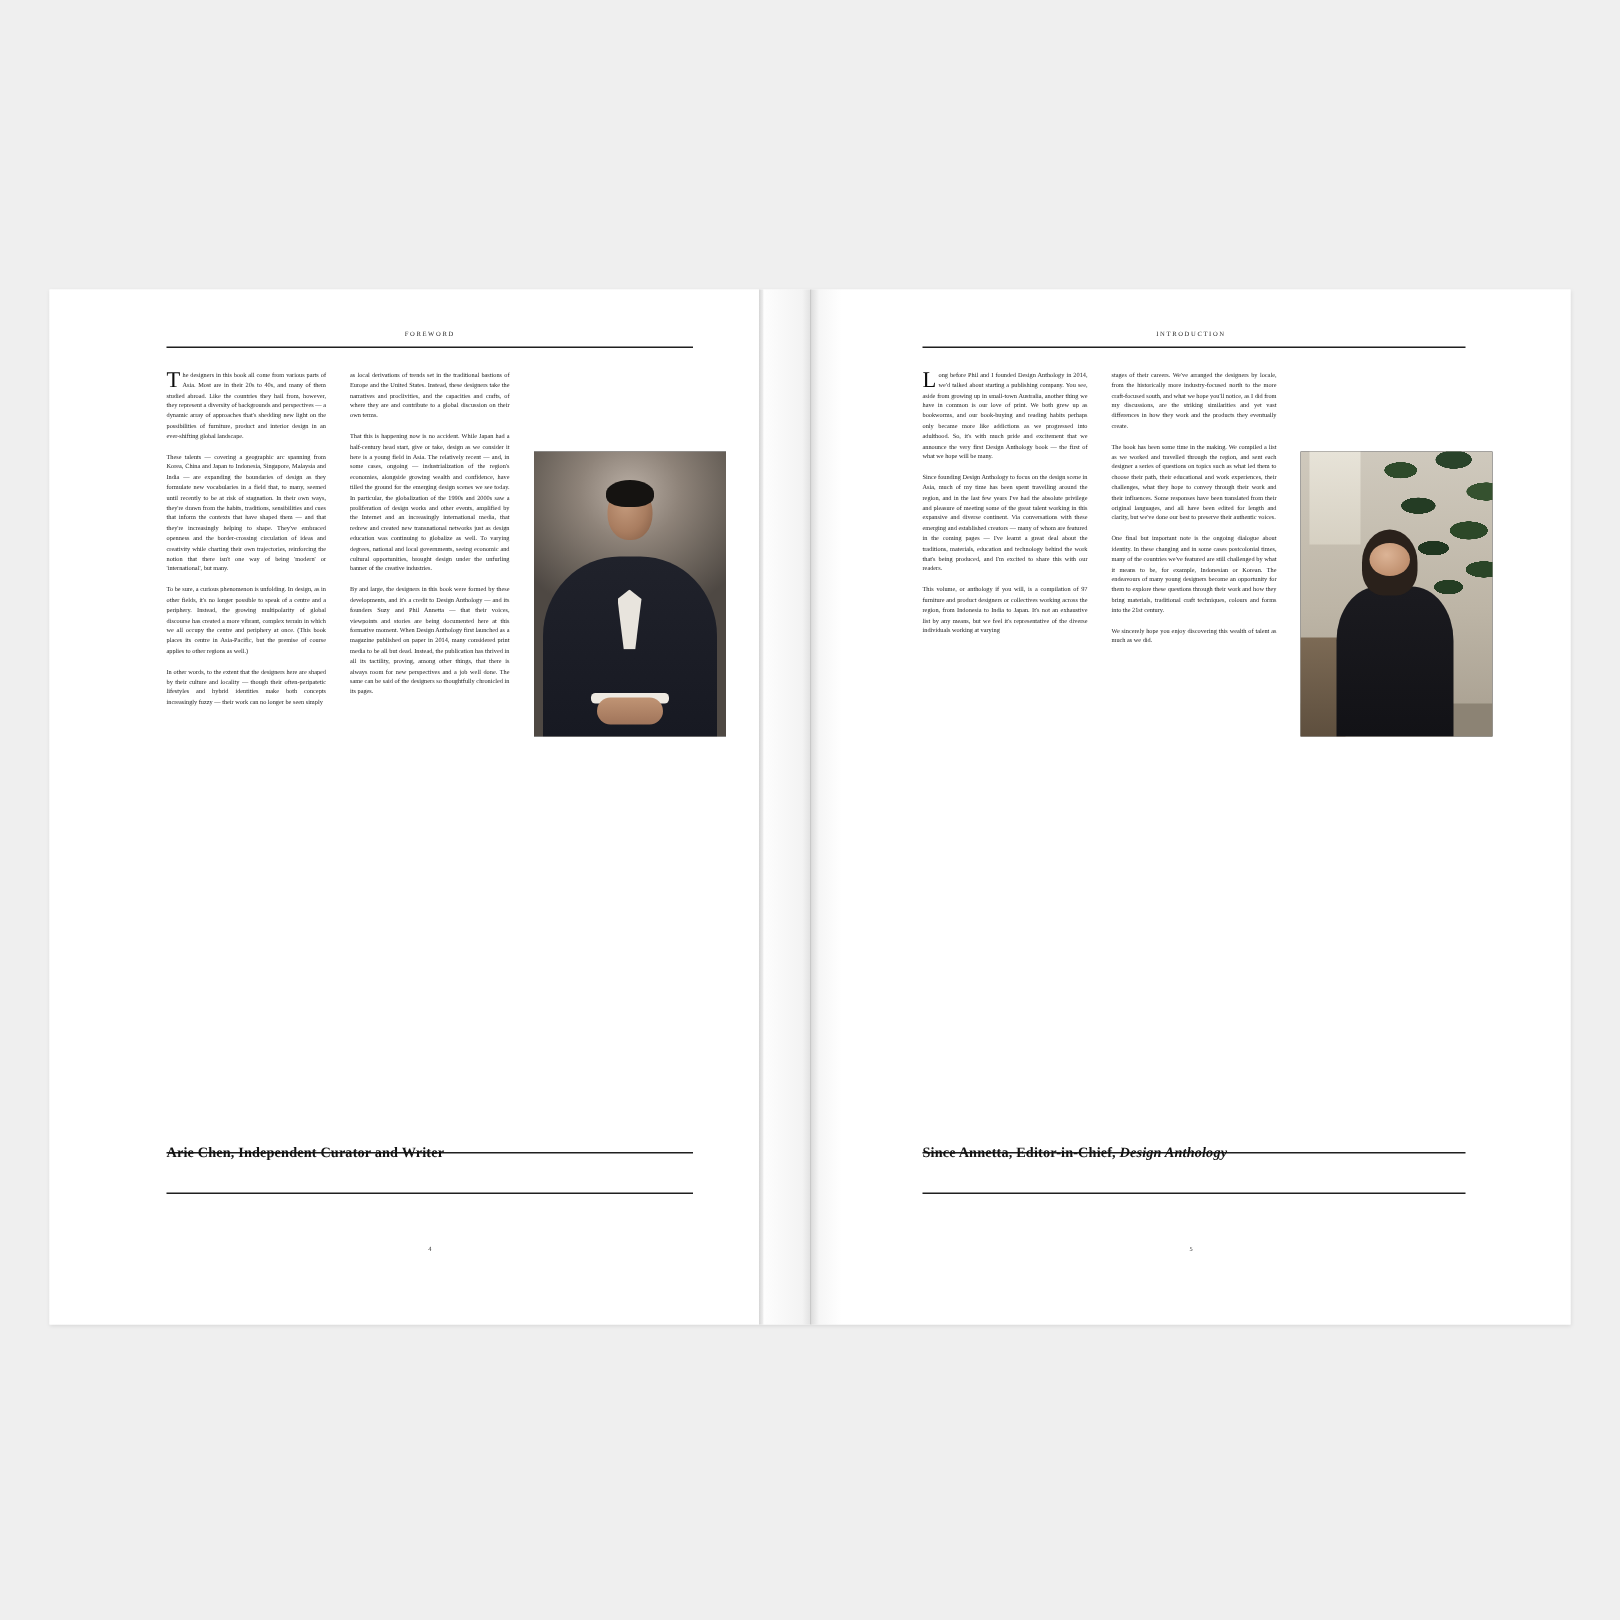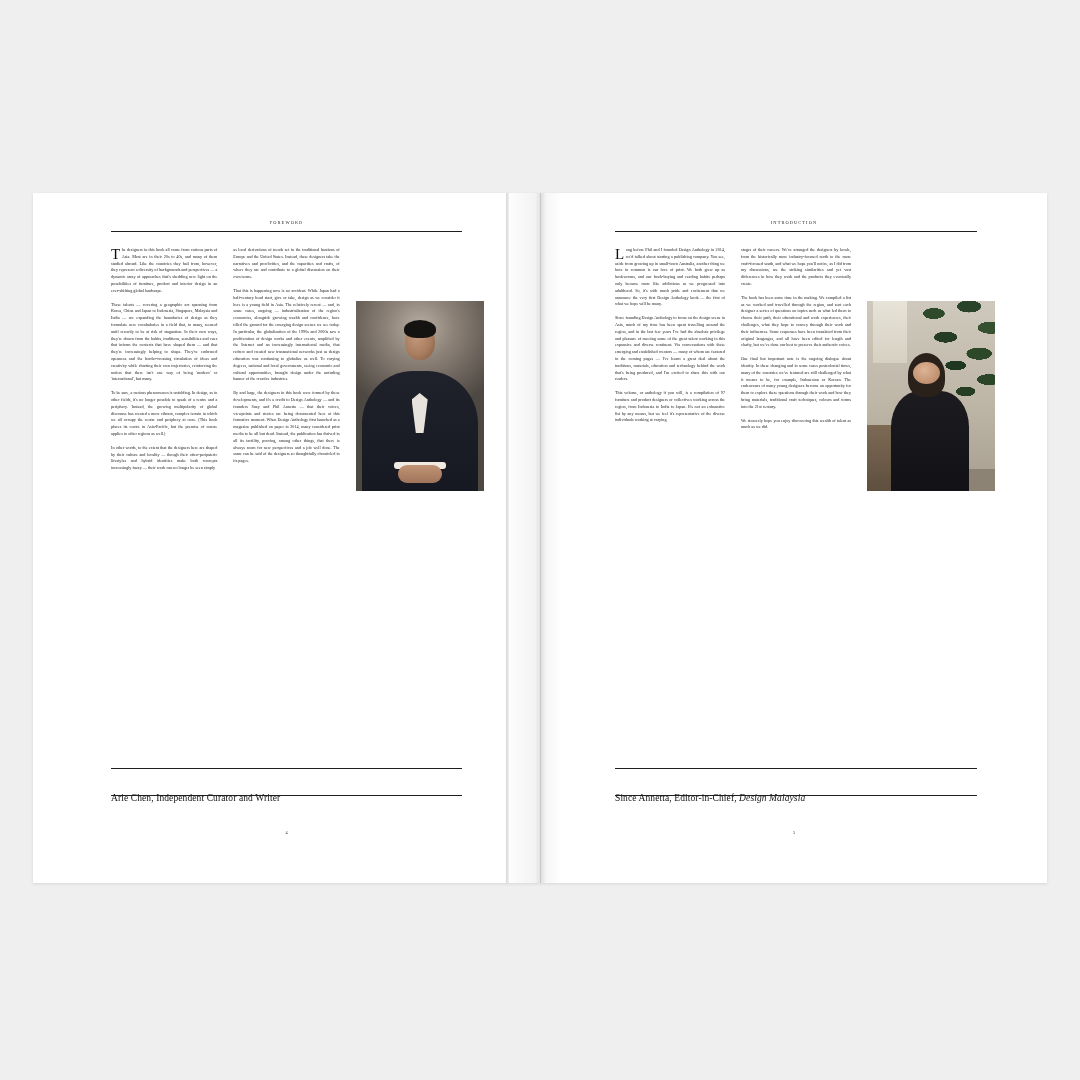--- a/index.html
+++ b/index.html
@@ -259,24 +259,25 @@
     background: #1f1f1f;
   }
   .page-right .sig-rule { left: 74px; right: 70px; }
   .sig-rule.top { bottom: 114px; }
   .sig-rule.bottom { bottom: 87px; }
 
   .signature {
     position: absolute;
     left: 78px;
     right: 78px;
-    bottom: 80px;
+    bottom: 109px;
     font-size: 9.5px;
     color: #141414;
     letter-spacing: 0.1px;
+    font-weight: bold;
   }
   .page-right .signature { left: 74px; right: 70px; }
 
   .folio {
     position: absolute;
     bottom: 48px;
     width: 100%;
     text-align: center;
     font-size: 4.2px;
     color: #2a2a2a;
@@ -355,21 +356,21 @@
               <div class="chair"></div>
               <div class="body2"></div>
               <div class="head2"></div>
               <div class="hair2"></div>
             </div>
           </div>
         </div>
       </div>
 
       <div class="sig-rule top"></div>
-      <div class="signature"><span>Since Annetta, Editor-in-Chief, </span><span class="ital">Design Malaysia</span></div>
+      <div class="signature"><span>Since Annetta, Editor-in-Chief, </span><span class="ital">Design Anthology</span></div>
       <div class="sig-rule bottom"></div>
 
       <div class="folio">5</div>
     </div>
 
   </div>
 
   <div class="gutter-shadow"></div>
 </div>
 

